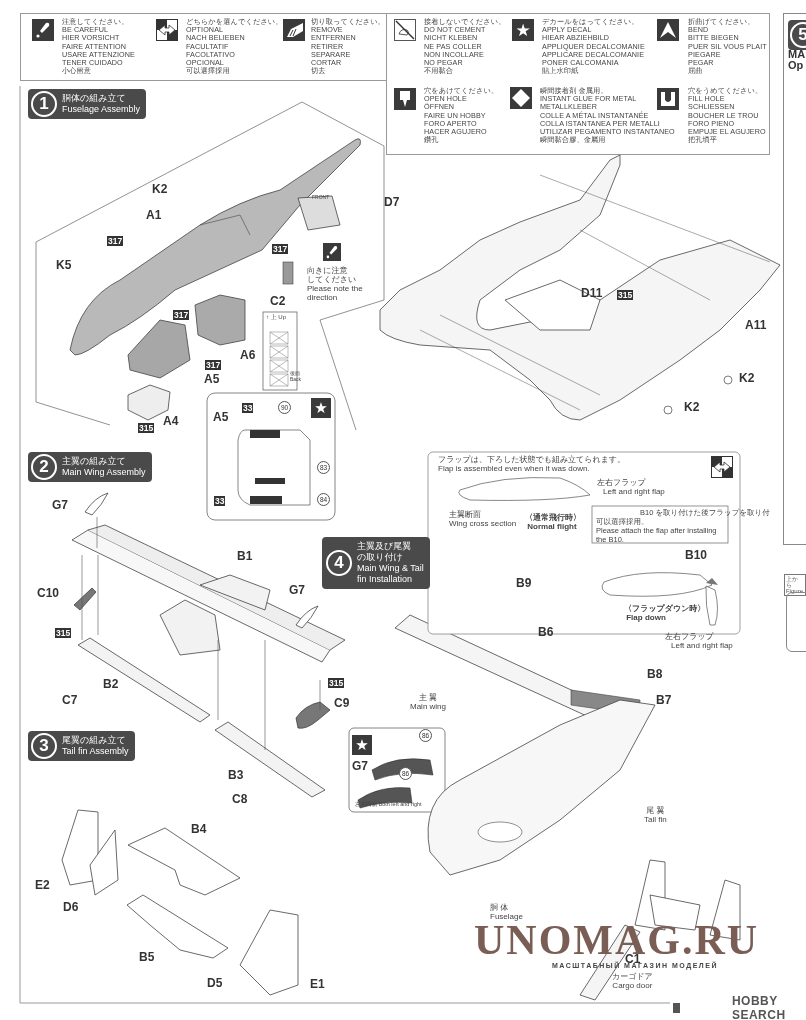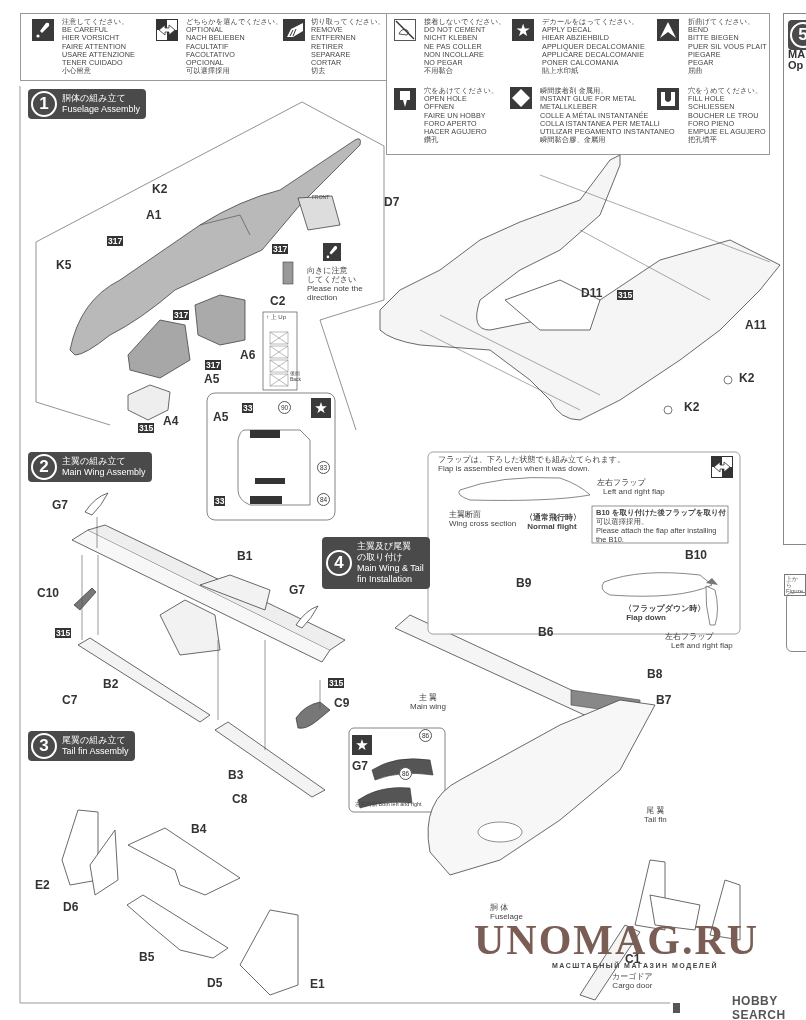--- a/index.html
+++ b/index.html
@@ -402,21 +402,21 @@
     <div style="padding-left:6px;">Left and right flap</div>
 </div>
 <div class="caption" style="left:449px;top:510px;">
   <div>主翼断面</div>
     <div>Wing cross section</div>
 </div>
 <div class="caption" style="left:525px;top:513px;font-weight:bold;">
   〈<span>通常飛行時</span>〉<br>&nbsp;<span>Normal flight</span>
 </div>
 <div class="caption" style="left:596px;top:508px;font-size:7.5px;">
-  <div style="font-weight:bold;">B10 を取り付けた後フラップを取り付</div>
+  <div style="font-weight:normal;margin-left:44px;">B10 を取り付けた後フラップを取り付</div>
     <div>可以選擇採用。</div>
     <div>Please attach the flap after installing</div>
     <div>the B10.</div>
 </div>
 <div class="part-label" style="left:685px;top:548px;">B10</div>
 <div class="caption" style="left:624px;top:604px;font-weight:bold;">
   〈<span>フラップダウン時</span>〉<br>&nbsp;<span>Flap down</span>
 </div>
 <div class="caption" style="left:665px;top:632px;">
   <div>左右フラップ</div>

